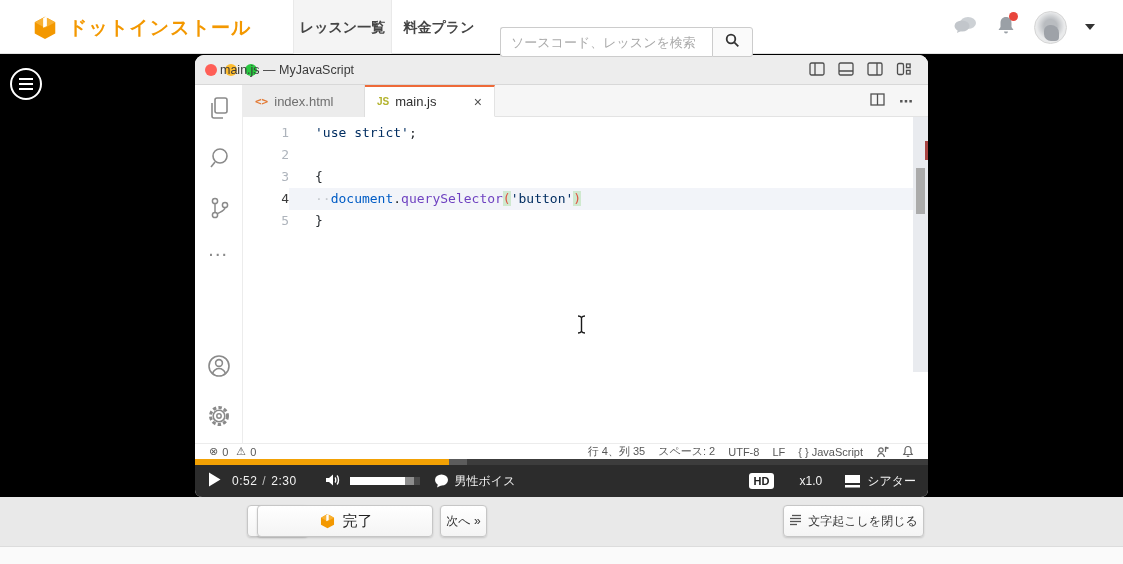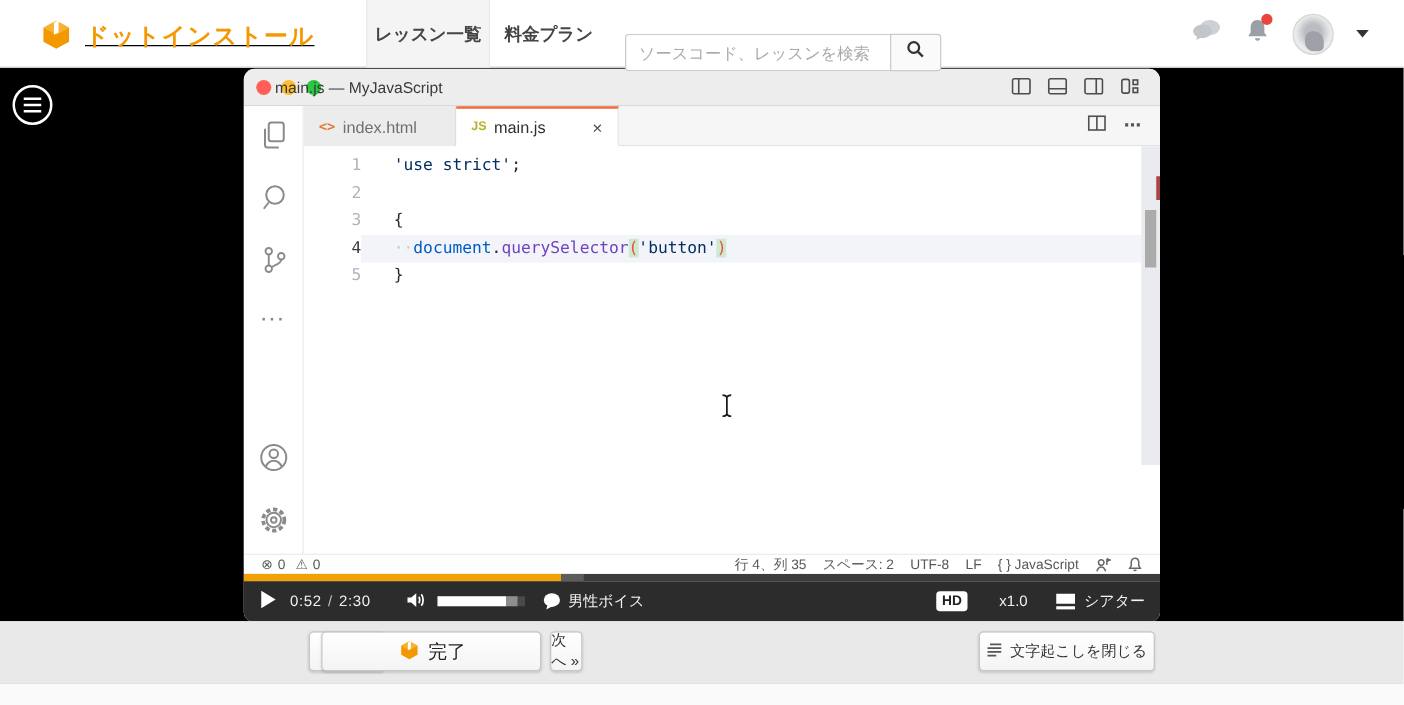--- a/index.html
+++ b/index.html
@@ -2,21 +2,21 @@
 <html><head>
 <meta charset="utf-8">
 <style>
   * { margin:0; padding:0; box-sizing:border-box; }
   html,body { width:1123px; height:564px; }
   body { font-family:"Liberation Sans","DejaVu Sans",sans-serif; background:#fff; overflow:hidden; }
   .page { position:relative; width:1123px; height:564px; background:#fff; }
 
   
   .header { position:absolute; top:0; left:0; width:1123px; height:54px; background:#fff; border-bottom:1px solid #e2e2e2; z-index:5; }
-  .logo { position:absolute; left:30px; top:12px; display:flex; align-items:center; gap:8px; cursor:pointer;text-decoration:underline; }
+  .logo { position:absolute; left:30px; top:12px; display:flex; align-items:center; gap:8px; cursor:pointer; }
   .logo-text { color:#f39800; font-weight:bold; font-size:19px; letter-spacing:1px; }
   .nav-item { position:absolute; top:0; height:54px; line-height:54px; text-align:center; font-size:14px; color:#454545; font-weight:600; cursor:pointer; }
   .nav-mypage { left:208px; width:78px; }
   .nav-lessons { left:293px; width:99px; background:#f4f4f4; border-left:1px solid #e9e9e9; border-right:1px solid #e9e9e9; }
   .nav-pricing { left:400px; width:78px; }
   .searchbox { position:absolute; left:500px; top:12px; height:30px; display:flex;margin-top:15px; }
   .searchbox input { width:212px; height:30px; border:1px solid #ccc; border-right:none; border-radius:3px 0 0 3px; padding:0 10px; font-size:13px; color:#333; outline:none; font-family:inherit; }
   .searchbox input::placeholder { color:#aaa; }
   .search-btn { width:41px; height:30px; background:#fafafa; border:1px solid #ccc; border-radius:0 3px 3px 0; display:flex; align-items:center; justify-content:center; cursor:pointer; }
   .hdr-icons { position:absolute; right:28px; top:0; height:54px; display:flex; align-items:center; gap:18px; }
@@ -96,21 +96,21 @@
   .hd-badge { background:#fff; color:#222; font-weight:bold; font-size:11px; border-radius:3px; padding:2px 5px; cursor:pointer; }
   .speed { margin-left:25px; cursor:pointer; }
   .theater-ic { margin-left:22px; display:flex; cursor:pointer; }
   .theater-label { margin-left:6px; cursor:pointer; }
 
   
   .footer { position:absolute; top:497px; left:0; width:1123px; height:49px; background:#e9e9e9; }
   .fbtn { position:absolute; top:8px; height:32px; background:linear-gradient(#ffffff,#f4f4f4); border:1px solid #c6c6c6; border-radius:4px; box-shadow:0 1px 2px rgba(0,0,0,0.15); display:flex; align-items:center; justify-content:center; font-size:12px; color:#333; cursor:pointer; gap:6px; }
   .btn-prev { left:203px; width:61px;margin-left:44px; }
   .btn-done { left:257px; width:176px; font-size:15px; font-weight:normal; color:#222; }
-  .btn-next { left:440px; width:26px; }
+  .btn-next { left:440px; width:47px; }
   .btn-transcript { left:783px; width:141px; }
   .subfooter { position:absolute; top:546px; left:0; width:1123px; height:18px; background:#fafafa; border-top:1px solid #dcdcdc; }
 </style>
 </head>
 <body>
 
 <div class="page">
 
   <div class="header">
     <div class="logo">

